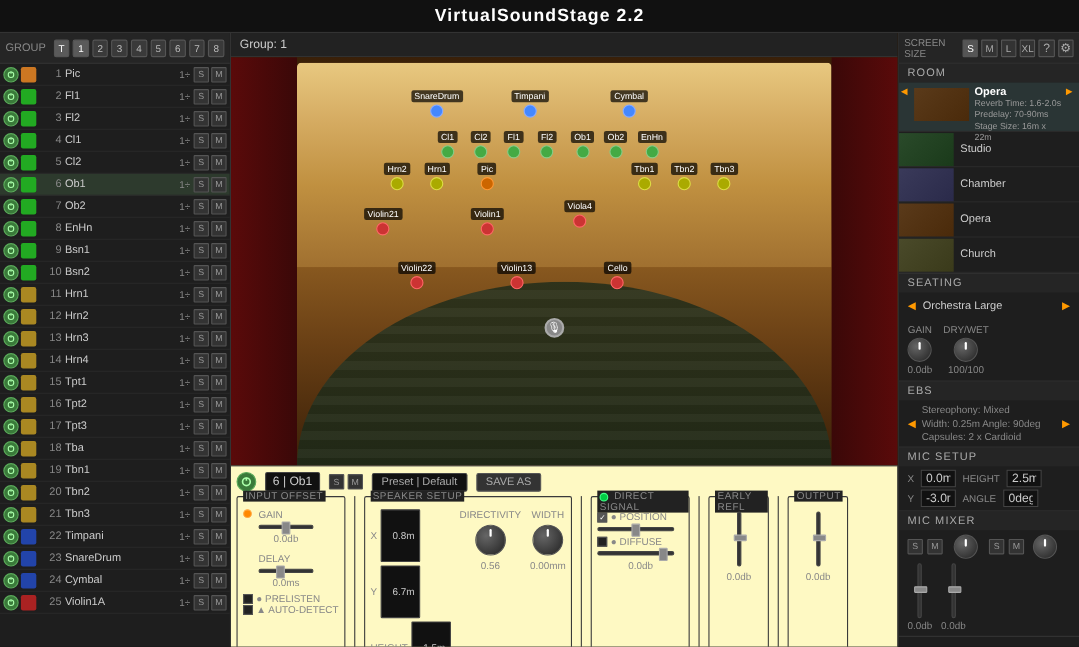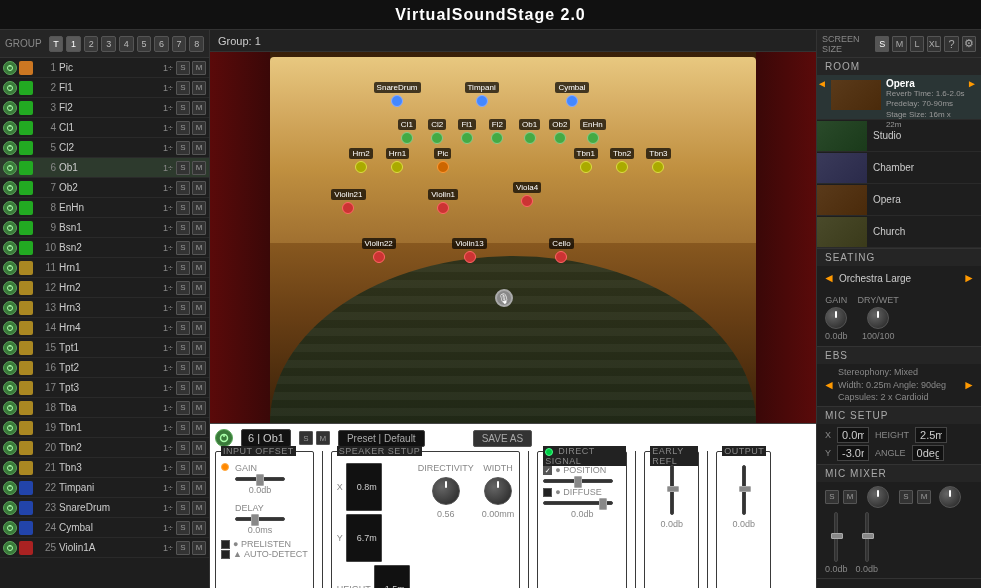--- a/index.html
+++ b/index.html
@@ -259,21 +259,21 @@
     .instrument-dot {
       width: 12px;
       height: 12px;
       border-radius: 50%;
       border: 1px solid rgba(255,255,255,0.5);
     }
 
     
     #bottom-panel {
       height: 165px;
-      background: #ffffff;
+      background: #fef9c3;
       border-top: 1px solid #444;
       padding: 5px;
       display: flex;
       flex-direction: column;
       gap: 4px;
     }
 
     #bottom-top-bar {
       display: flex;
       align-items: center;
@@ -318,21 +318,20 @@
     }
 
     .save-as-btn {
       background: #333;
       border: 1px solid #555;
       color: #aaa;
       padding: 2px 8px;
       font-size: 10px;
       border-radius: 2px;
       cursor: pointer;
-      margin-left: 40px;
     }
 
     #bottom-controls {
       display: flex;
       gap: 8px;
       flex: 1;
     }
 
     .knob {
       width: 28px;
@@ -778,21 +777,21 @@
       background: #00cc44;
       border: 1px solid #44ff88;
       flex-shrink: 0;
     }
   </style>
 </head>
 <body>
 
 <div id="title-bar">
   <div class="title">
-    <span>Virtual</span><span>SoundStage</span><span> 2.0</span>
+    <span>Virtual</span><span>SoundStage</span><span> 2.2</span>
   </div>
 </div>
 
 <div id="main">
 
   <div id="left-panel">
     <div id="group-bar">
       <span class="group-label">GROUP</span>
       <div class="group-btn active">T</div>
       <div class="group-btn active">1</div>

